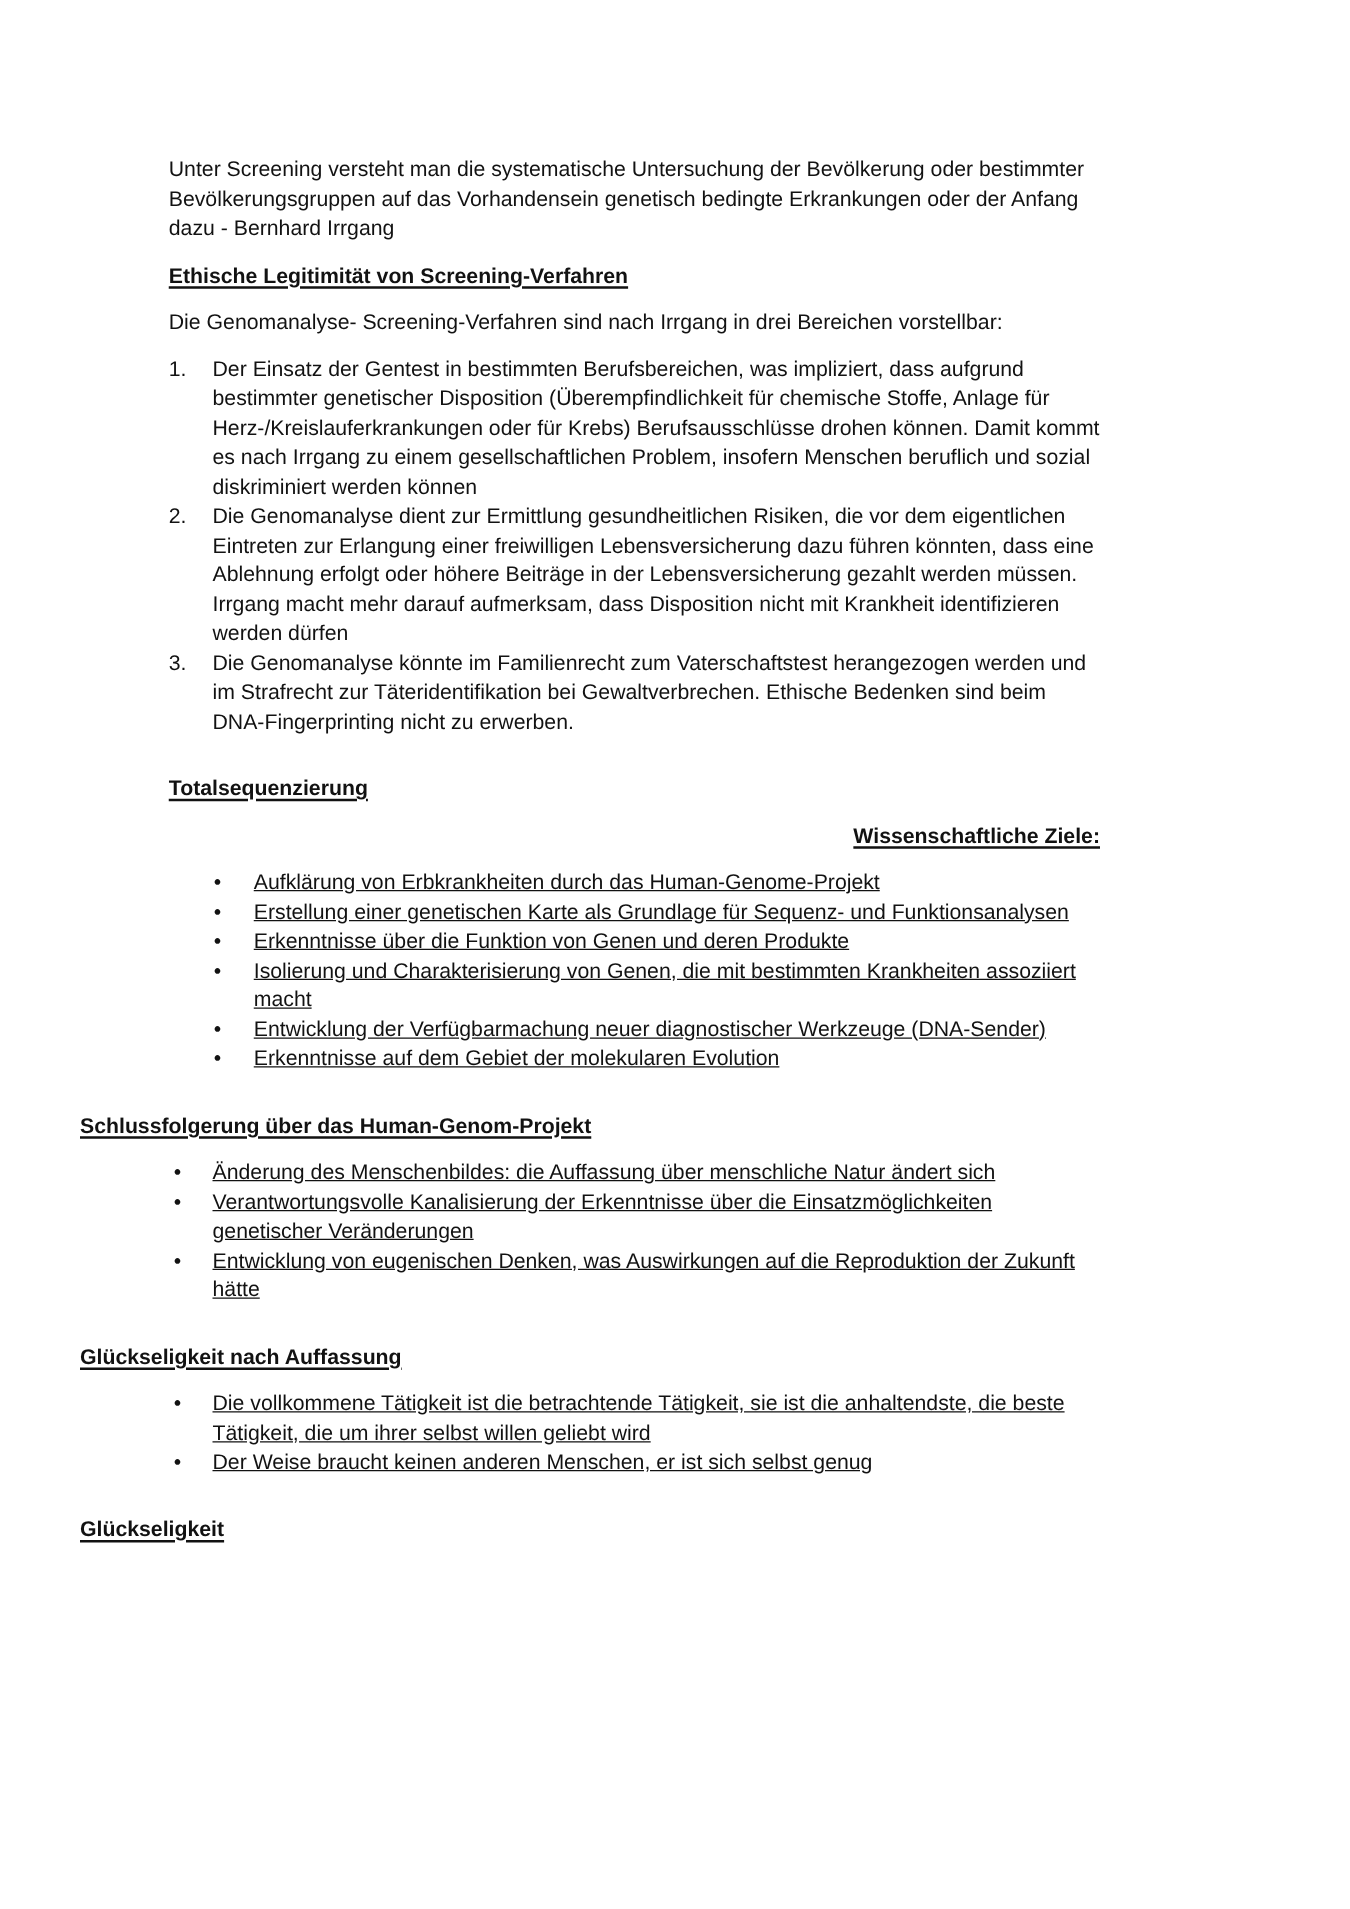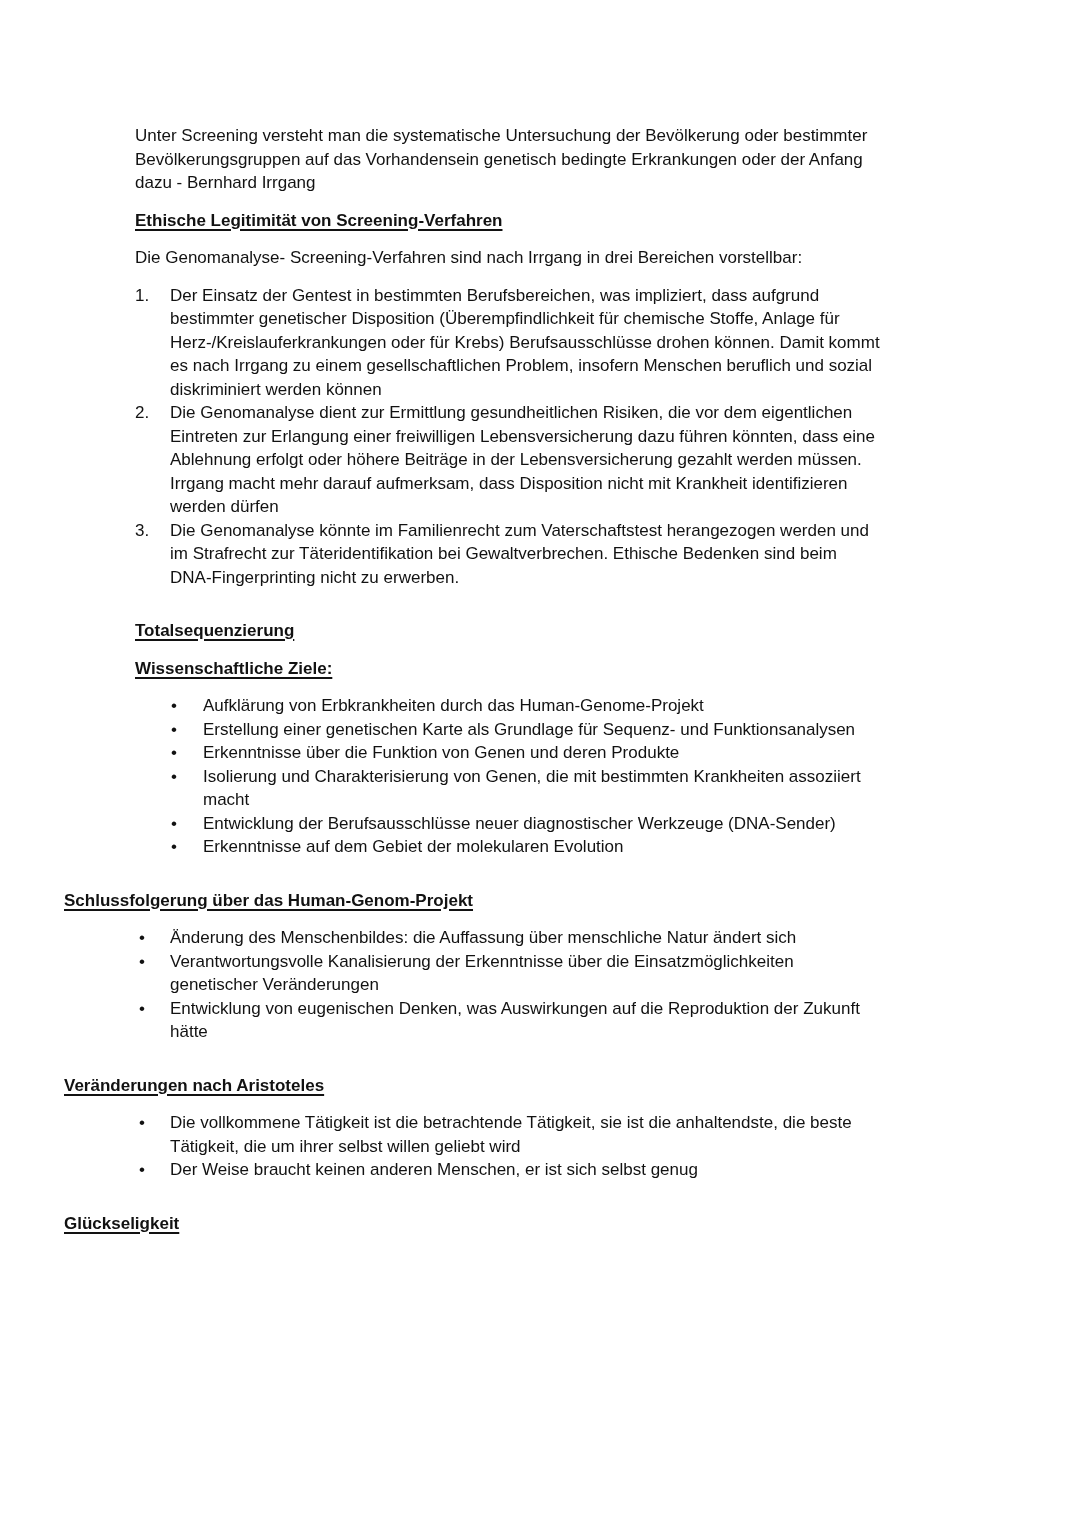--- a/index.html
+++ b/index.html
@@ -25,34 +25,34 @@
   p.para { margin: 0 0 14px 0; }
 
   .heading {
     font-weight: bold;
     text-decoration: underline;
     text-decoration-thickness: 2px;
     text-underline-offset: 3px;
     margin: 30px 0 14px 0;
   }
   .heading.first { margin-top: 8px; }
-  .heading + .heading { margin-top: 14px; }
+  .heading + .heading { margin-top: 14px; text-align: right; }
 
   
   .num-list { margin: 0 0 14px 0; }
   .num-item { position: relative; padding-left: 35px; }
   .num-marker { position: absolute; left: 0; top: 0; }
 
   
   ul.bullets {
     list-style: none;
     margin: 0 0 14px 0;
     padding: 0;
   }
-  ul.bullets li { position: relative; }
+  ul.bullets li { position: relative; text-decoration: underline; }
   
   ul.bullets.level2 li { padding-left: 68px; }
   ul.bullets.level2 li::before {
     content: "\2022";
     position: absolute;
     left: 36px;
     top: 0;
   }
   
   ul.bullets.level1 li { padding-left: 106px; }
@@ -93,35 +93,35 @@
 
     <div class="heading">Totalsequenzierung</div>
 
     <div class="heading">Wissenschaftliche Ziele:</div>
 
     <ul class="bullets level2">
       <li>Aufklärung von Erbkrankheiten durch das Human-Genome-Projekt</li>
       <li>Erstellung einer genetischen Karte als Grundlage für Sequenz- und Funktionsanalysen</li>
       <li>Erkenntnisse über die Funktion von Genen und deren Produkte</li>
       <li>Isolierung und Charakterisierung von Genen, die mit bestimmten Krankheiten assoziiert macht</li>
-      <li>Entwicklung der Berufsausschlüsse neuer diagnostischer Werkzeuge (DNA-Sender)</li>
+      <li>Entwicklung der Verfügbarmachung neuer diagnostischer Werkzeuge (DNA-Sender)</li>
       <li>Erkenntnisse auf dem Gebiet der molekularen Evolution</li>
     </ul>
 
   </div>
 
   <div class="heading">Schlussfolgerung über das Human-Genom-Projekt</div>
 
   <ul class="bullets level1">
     <li>Änderung des Menschenbildes: die Auffassung über menschliche Natur ändert sich</li>
     <li>Verantwortungsvolle Kanalisierung der Erkenntnisse über die Einsatzmöglichkeiten genetischer Veränderungen</li>
     <li>Entwicklung von eugenischen Denken, was Auswirkungen auf die Reproduktion der Zukunft hätte</li>
   </ul>
 
-  <div class="heading">Veränderungen nach Aristoteles</div>
+  <div class="heading">Glückseligkeit nach Auffassung</div>
 
   <ul class="bullets level1">
     <li>Die vollkommene Tätigkeit ist die betrachtende Tätigkeit, sie ist die anhaltendste, die beste Tätigkeit, die um ihrer selbst willen geliebt wird</li>
     <li>Der Weise braucht keinen anderen Menschen, er ist sich selbst genug</li>
   </ul>
 
   <div class="heading">Glückseligkeit</div>
 
 </div>
 

